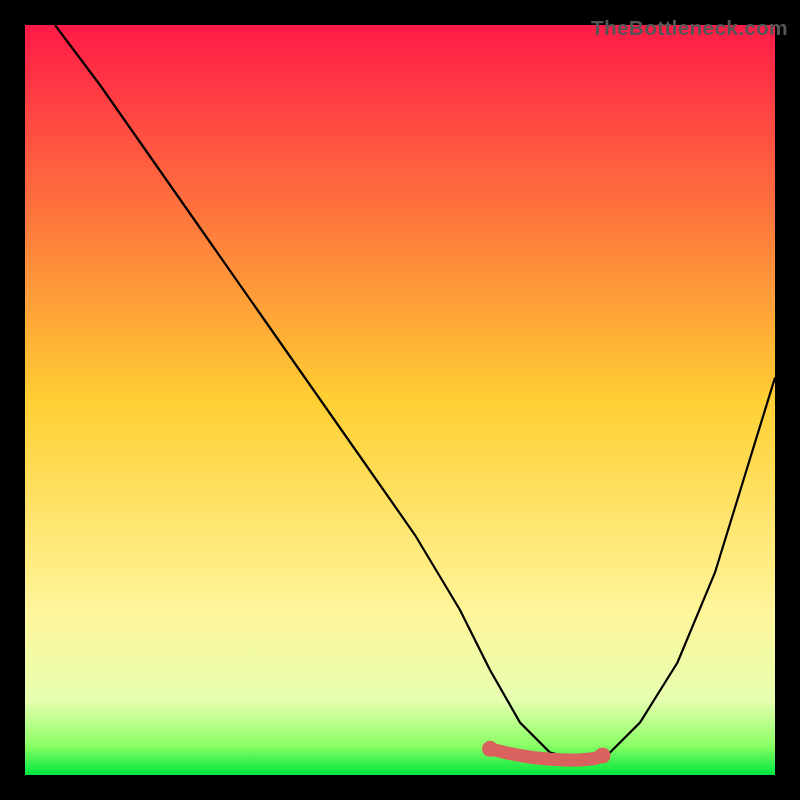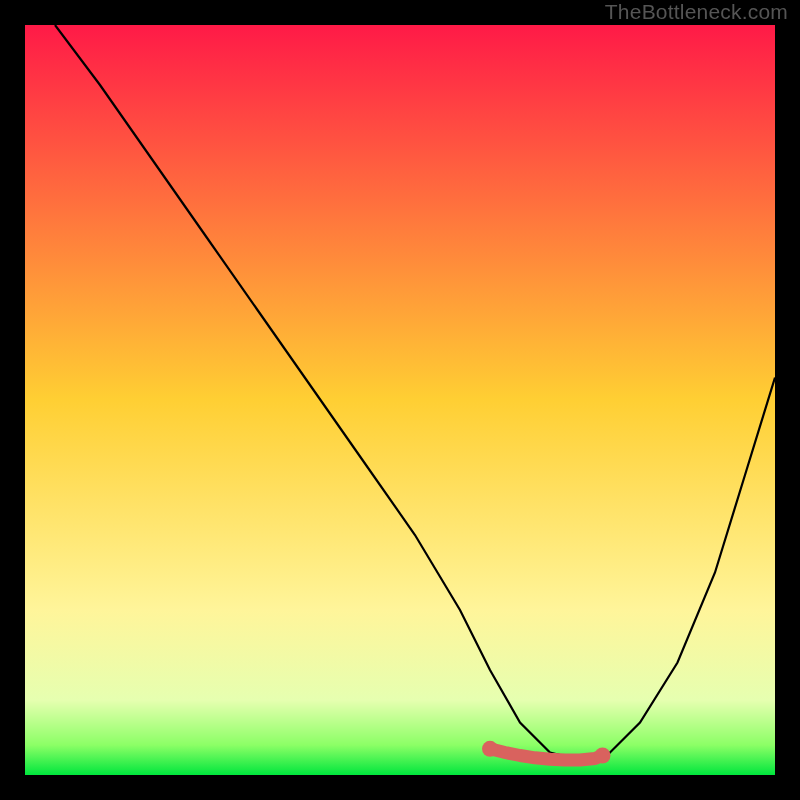--- a/index.html
+++ b/index.html
@@ -19,25 +19,25 @@
   }
   .plot {
     position: absolute;
     left: 25px;
     top: 25px;
     width: 750px;
     height: 750px;
   }
   .watermark {
     position: absolute;
-    top: 0;
+    top: 16px;
     right: 12px;
     color: #555;
     font-size: 21px;
-    font-weight: 400;
+    font-weight: 700;
     letter-spacing: 0.2px;
     user-select: none;
   }
 </style>
 </head>
 <body>
 
 <div class="stage">
   <svg class="plot" viewBox="0 0 750 750" preserveAspectRatio="none">
     <defs>

